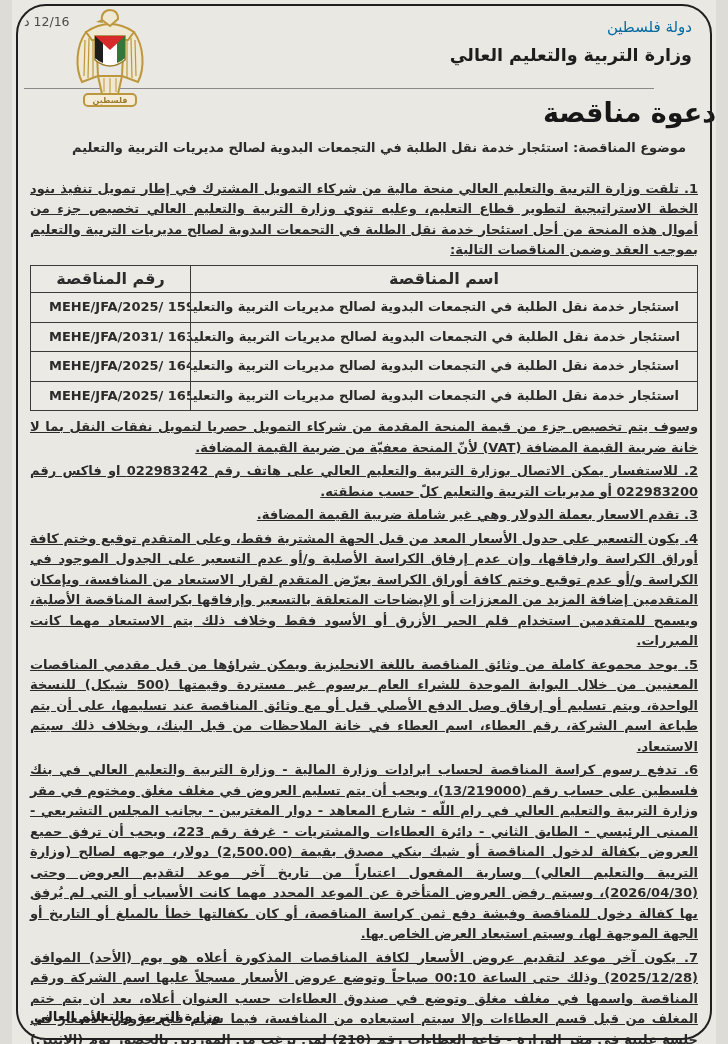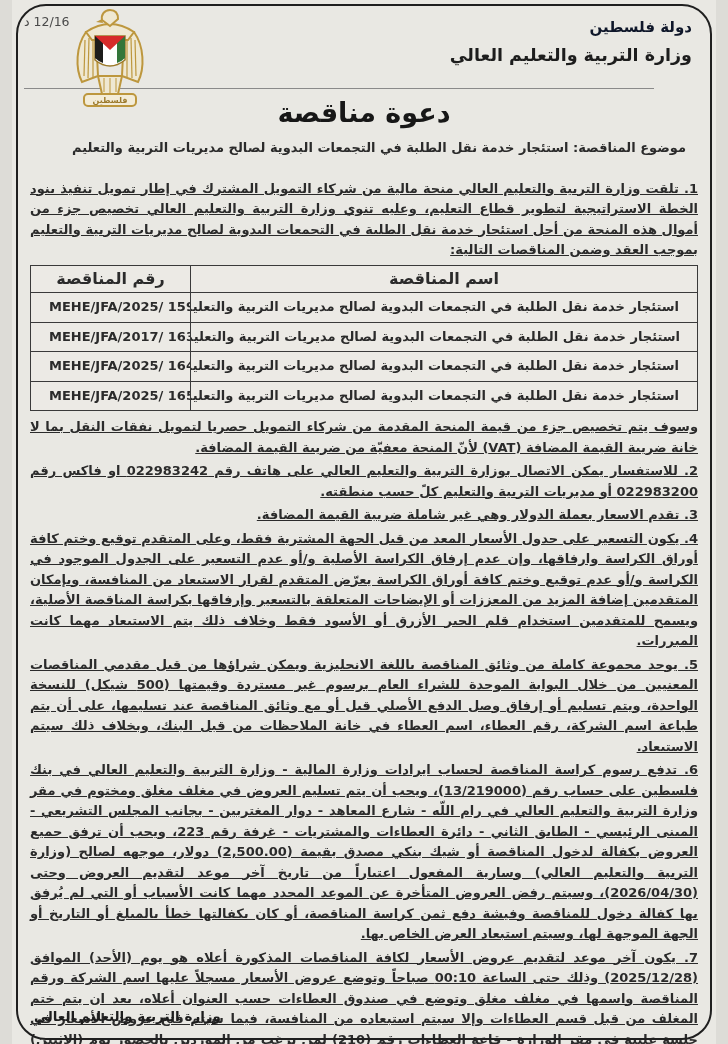--- a/index.html
+++ b/index.html
@@ -26,31 +26,31 @@
   }
   .emblem {
     position:absolute; top:6px; left:56px;
     width:84px; height:102px;
   }
   .header-text {
     direction:rtl; text-align:right;
     padding:18px 24px 0 0;
     min-height:82px;
   }
-  .header-country { font-size:15px; font-weight:bold; color:#0f172a; }
+  .header-country { font-size:15px; font-weight:normal; color:#0369a1; }
   .header-ministry { font-size:17.5px; font-weight:bold; color:#1d1d1d; margin-top:9px; }
   .divider {
     margin:6px 12px 0 0;
     margin-left:0;
     border:none; border-top:1.6px solid #8a8a8a;
     width:630px;
     margin-right:auto; margin-left:12px;
   }
   .title {
-    direction:rtl; text-align:center;
+    direction:rtl; 
     font-size:27px; font-weight:bold; color:#171717;
     margin:8px 0 10px 0;
     letter-spacing:-0.5px;
   }
   .content {
     direction:rtl;
     padding:0 18px;
     font-size:13px; line-height:20.5px;
     font-weight:600;
     text-align:justify;
@@ -154,21 +154,21 @@
           <th>رقم المناقصة</th>
         </tr>
       </thead>
       <tbody>
         <tr>
           <td>استئجار خدمة نقل الطلبة في التجمعات البدوية لصالح مديريات التربية والتعليم - مديرية الخليل</td>
           <td class="num">MEHE/JFA/2025/ 159</td>
         </tr>
         <tr>
           <td>استئجار خدمة نقل الطلبة في التجمعات البدوية لصالح مديريات التربية والتعليم - مديرية شمال الخليل</td>
-          <td class="num">MEHE/JFA/2017/ 163</td>
+          <td class="num">MEHE/JFA/2031/ 163</td>
         </tr>
         <tr>
           <td>استئجار خدمة نقل الطلبة في التجمعات البدوية لصالح مديريات التربية والتعليم - مديرية جنوب الخليل</td>
           <td class="num">MEHE/JFA/2025/ 164</td>
         </tr>
         <tr>
           <td>استئجار خدمة نقل الطلبة في التجمعات البدوية لصالح مديريات التربية والتعليم - مديرية يطا</td>
           <td class="num">MEHE/JFA/2025/ 165</td>
         </tr>
       </tbody>

